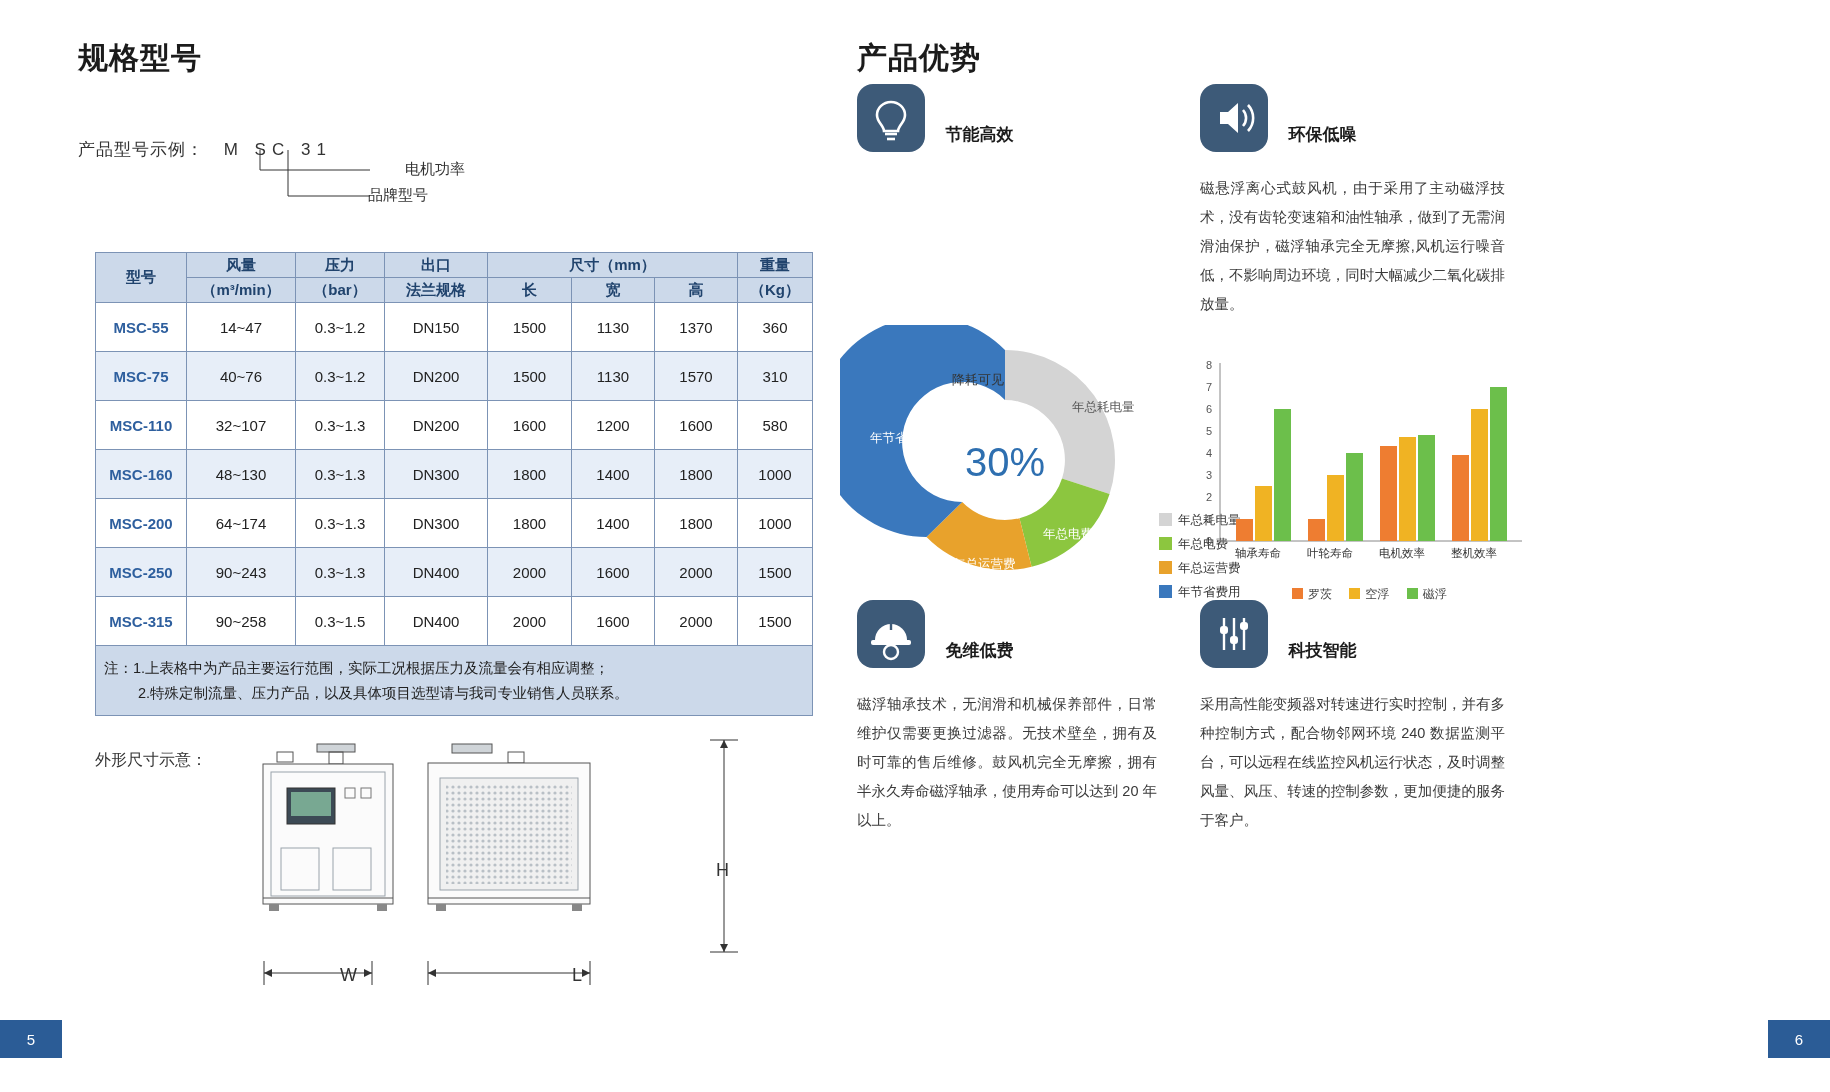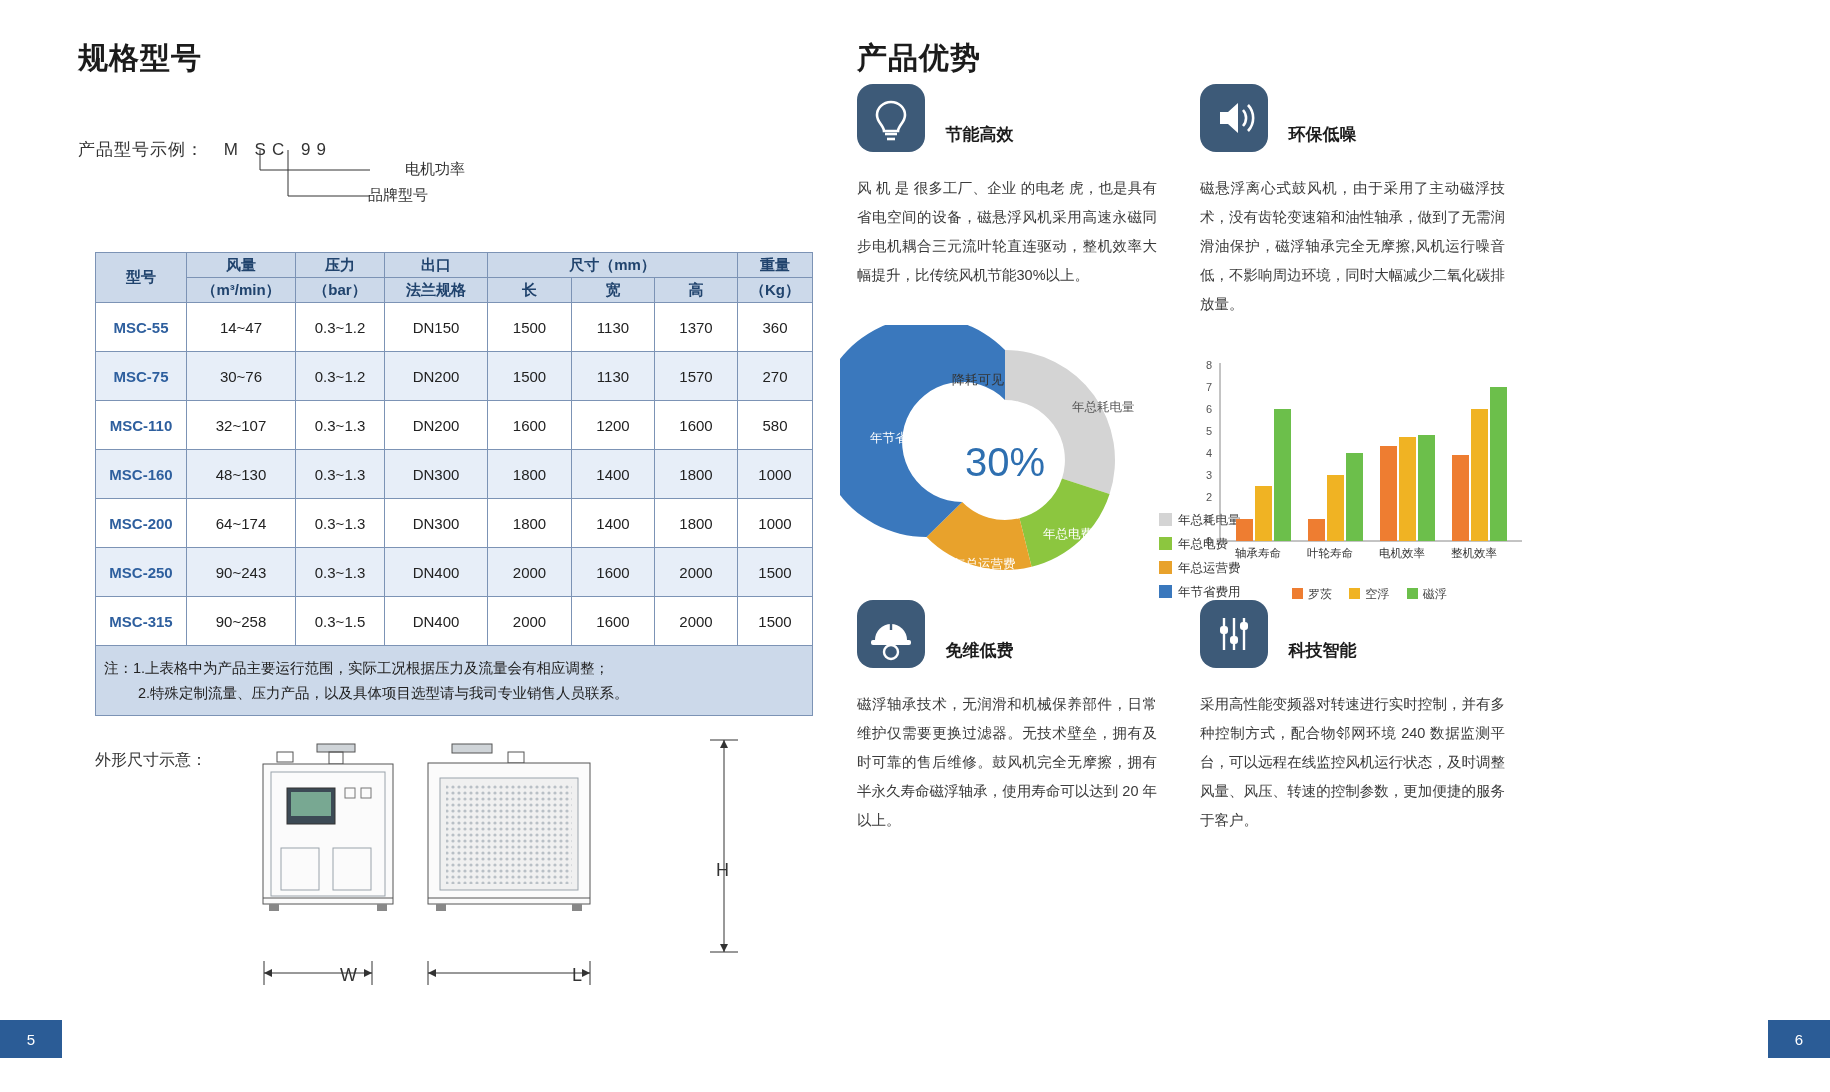--- a/index.html
+++ b/index.html
@@ -85,21 +85,21 @@
 </style>
 </head>
 <body>
 
 <div class="page page-left">
 
   <div class="sec-title" style="position:absolute;left:78px;top:38px;">规格型号</div>
 
   <div class="model-example">
     <span>产品型号示例：</span>
-    <span class="model-code">M SC   99</span>
+    <span class="model-code">M SC   31</span>
   </div>
 
   <svg class="leader-lines" width="220" height="70">
     <path d="M30,0 L30,20 L140,20" stroke="#333" stroke-width="1" fill="none"></path>
     <path d="M58,0 L58,46 L140,46" stroke="#333" stroke-width="1" fill="none"></path>
   </svg>
   <div class="lbl-power">电机功率</div>
   <div class="lbl-brand">品牌型号</div>
 
   <table class="spec">
@@ -128,27 +128,27 @@
         <td>14~47</td>
         <td>0.3~1.2</td>
         <td>DN150</td>
         <td>1500</td>
         <td>1130</td>
         <td>1370</td>
         <td>360</td>
       </tr>
       <tr class="alt">
         <td class="model">MSC-75</td>
-        <td>30~76</td>
+        <td>40~76</td>
         <td>0.3~1.2</td>
         <td>DN200</td>
         <td>1500</td>
         <td>1130</td>
         <td>1570</td>
-        <td>270</td>
+        <td>310</td>
       </tr>
       <tr>
         <td class="model">MSC-110</td>
         <td>32~107</td>
         <td>0.3~1.3</td>
         <td>DN200</td>
         <td>1600</td>
         <td>1200</td>
         <td>1600</td>
         <td>580</td>
@@ -281,21 +281,20 @@
 
   <div class="feature" style="left:-58px;top:84px;">
     <div class="f-icon">
       <svg width="68" height="68" viewBox="0 0 68 68">
         <path d="M34 18c-8 0-14 6-14 13 0 5 3 8 5 11 1 2 2 3 2 5h14c0-2 1-3 2-5 2-3 5-6 5-11 0-7-6-13-14-13z" fill="none" stroke="#ffffff" stroke-width="2.6"></path>
         <line x1="28" y1="50" x2="40" y2="50" stroke="#fff" stroke-width="2.6"></line>
         <line x1="30" y1="55" x2="38" y2="55" stroke="#fff" stroke-width="2.6"></line>
       </svg>
     </div>
     <div class="f-title">节能高效</div>
-    <div class="f-body" style="width:300px;">风 机 是 很多工厂、企业 的电老 虎，也是具有省电空间的设备，磁悬浮风机采用高速永磁同步电机耦合三元流叶轮直连驱动，整机效率大幅提升，比传统风机节能30%以上。</div>
   </div>
 
   <div class="feature" style="left:285px;top:84px;">
     <div class="f-icon">
       <svg width="68" height="68" viewBox="0 0 68 68">
         <polygon points="20,28 28,28 38,19 38,49 28,40 20,40" fill="#ffffff"></polygon>
         <path d="M43 26a12 12 0 0 1 0 16" fill="none" stroke="#fff" stroke-width="2.6"></path>
         <path d="M48 21a19 19 0 0 1 0 26" fill="none" stroke="#fff" stroke-width="2.6"></path>
       </svg>
     </div>

